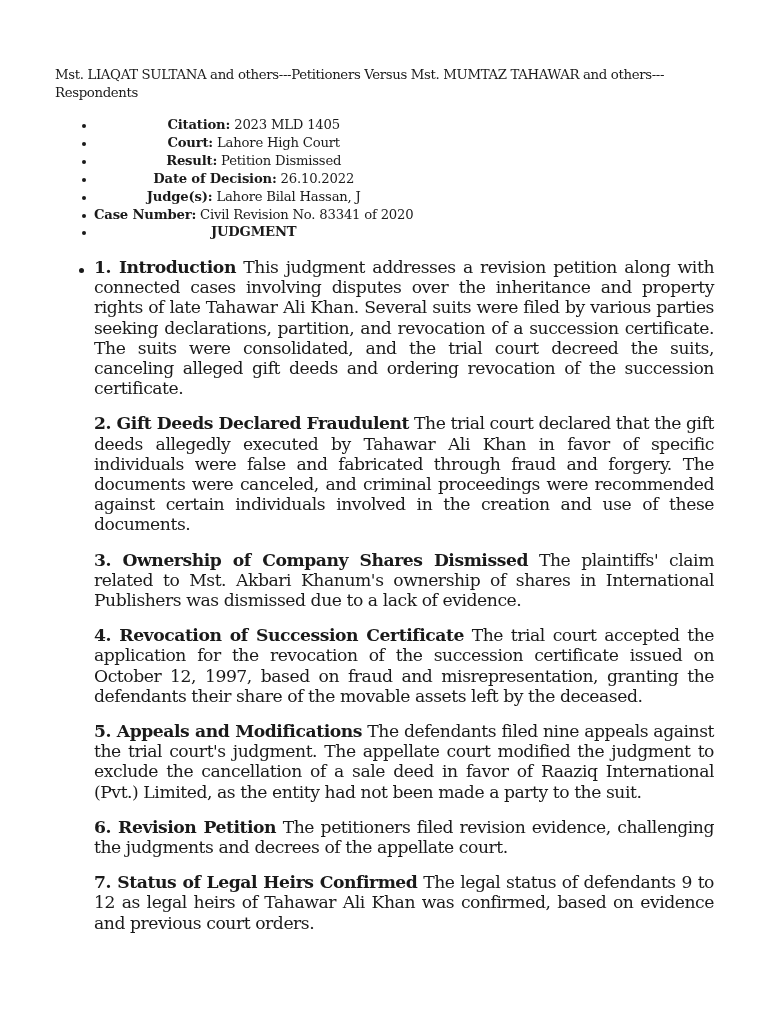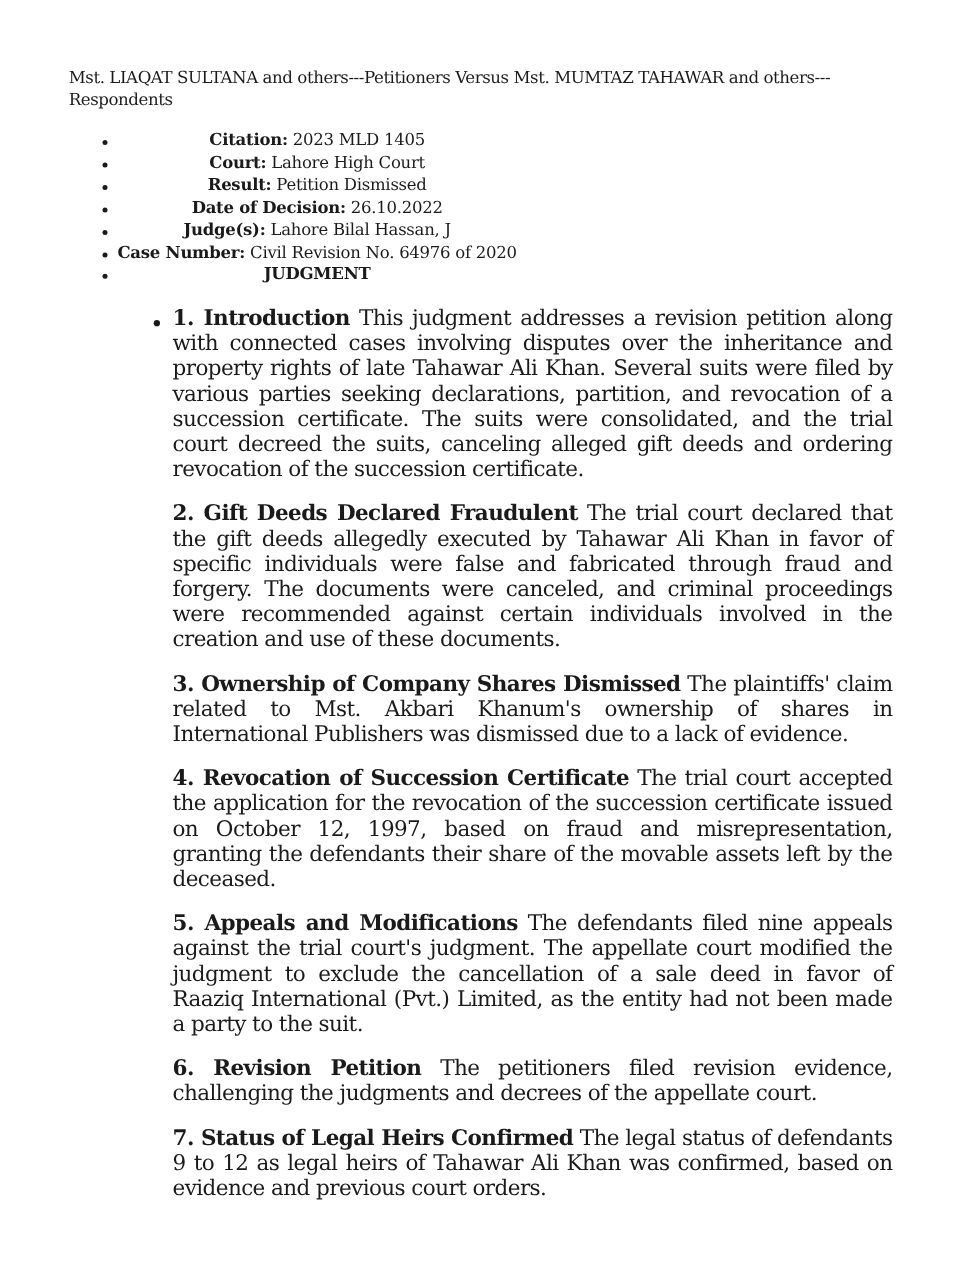--- a/index.html
+++ b/index.html
@@ -11,21 +11,21 @@
       width: 768px;
       height: 1024px;
       overflow: hidden;
       color: #1a1a1a;
       font-family: "DejaVu Serif", serif;
       position: relative;
     }
     .page {
       position: absolute;
       left: 0;
-      top: 0;
+      top: 12px;
       width: 768px;
       height: 748px;
     }
     .title {
       position: absolute;
       left: 55px;
       top: 54px;
       width: 660px;
       font-size: 13.3px;
       line-height: 18px;
@@ -66,21 +66,20 @@
       position: absolute;
       left: 94px;
       top: 245px;
       width: 620px;
       margin: 0;
       padding: 0;
       list-style: none;
     }
     .sections > li {
       position: relative;
-      margin-left: 44px;
     }
     .bullet-dot {
       position: absolute;
       left: -15px;
       top: 11px;
       width: 5px;
       height: 5px;
       border-radius: 50%;
       background: #1a1a1a;
     }
@@ -102,21 +101,21 @@
 <div class="page">
 
   <p class="title">Mst. LIAQAT SULTANA and others---Petitioners Versus Mst. MUMTAZ TAHAWAR and others---Respondents</p>
 
   <ul class="meta-list">
     <li><b>Citation:</b> <span>2023 MLD 1405</span></li>
     <li><b>Court:</b> <span>Lahore High Court</span></li>
     <li><b>Result:</b> <span>Petition Dismissed</span></li>
     <li><b>Date of Decision:</b> <span>26.10.2022</span></li>
     <li><b>Judge(s):</b> <span>Lahore Bilal Hassan, J</span></li>
-    <li><b>Case Number:</b> <span>Civil Revision No. 64976 of 2020</span></li>
+    <li><b>Case Number:</b> <span>Civil Revision No. 83341 of 2020</span></li>
     <li><b>JUDGMENT</b></li>
   </ul>
 
   <ul class="sections">
     <li>
       <span class="bullet-dot"></span>
       <p class="para"><span class="heading">1. Introduction</span> <span>This judgment addresses a revision petition along with connected cases involving disputes over the inheritance and property rights of late Tahawar Ali Khan. Several suits were filed by various parties seeking declarations, partition, and revocation of a succession certificate. The suits were consolidated, and the trial court decreed the suits, canceling alleged gift deeds and ordering revocation of the succession certificate.</span></p>
       <p class="para"><span class="heading">2. Gift Deeds Declared Fraudulent</span> <span>The trial court declared that the gift deeds allegedly executed by Tahawar Ali Khan in favor of specific individuals were false and fabricated through fraud and forgery. The documents were canceled, and criminal proceedings were recommended against certain individuals involved in the creation and use of these documents.</span></p>
       <p class="para"><span class="heading">3. Ownership of Company Shares Dismissed</span> <span>The plaintiffs' claim related to Mst. Akbari Khanum's ownership of shares in International Publishers was dismissed due to a lack of evidence.</span></p>
       <p class="para"><span class="heading">4. Revocation of Succession Certificate</span> <span>The trial court accepted the application for the revocation of the succession certificate issued on October 12, 1997, based on fraud and misrepresentation, granting the defendants their share of the movable assets left by the deceased.</span></p>

